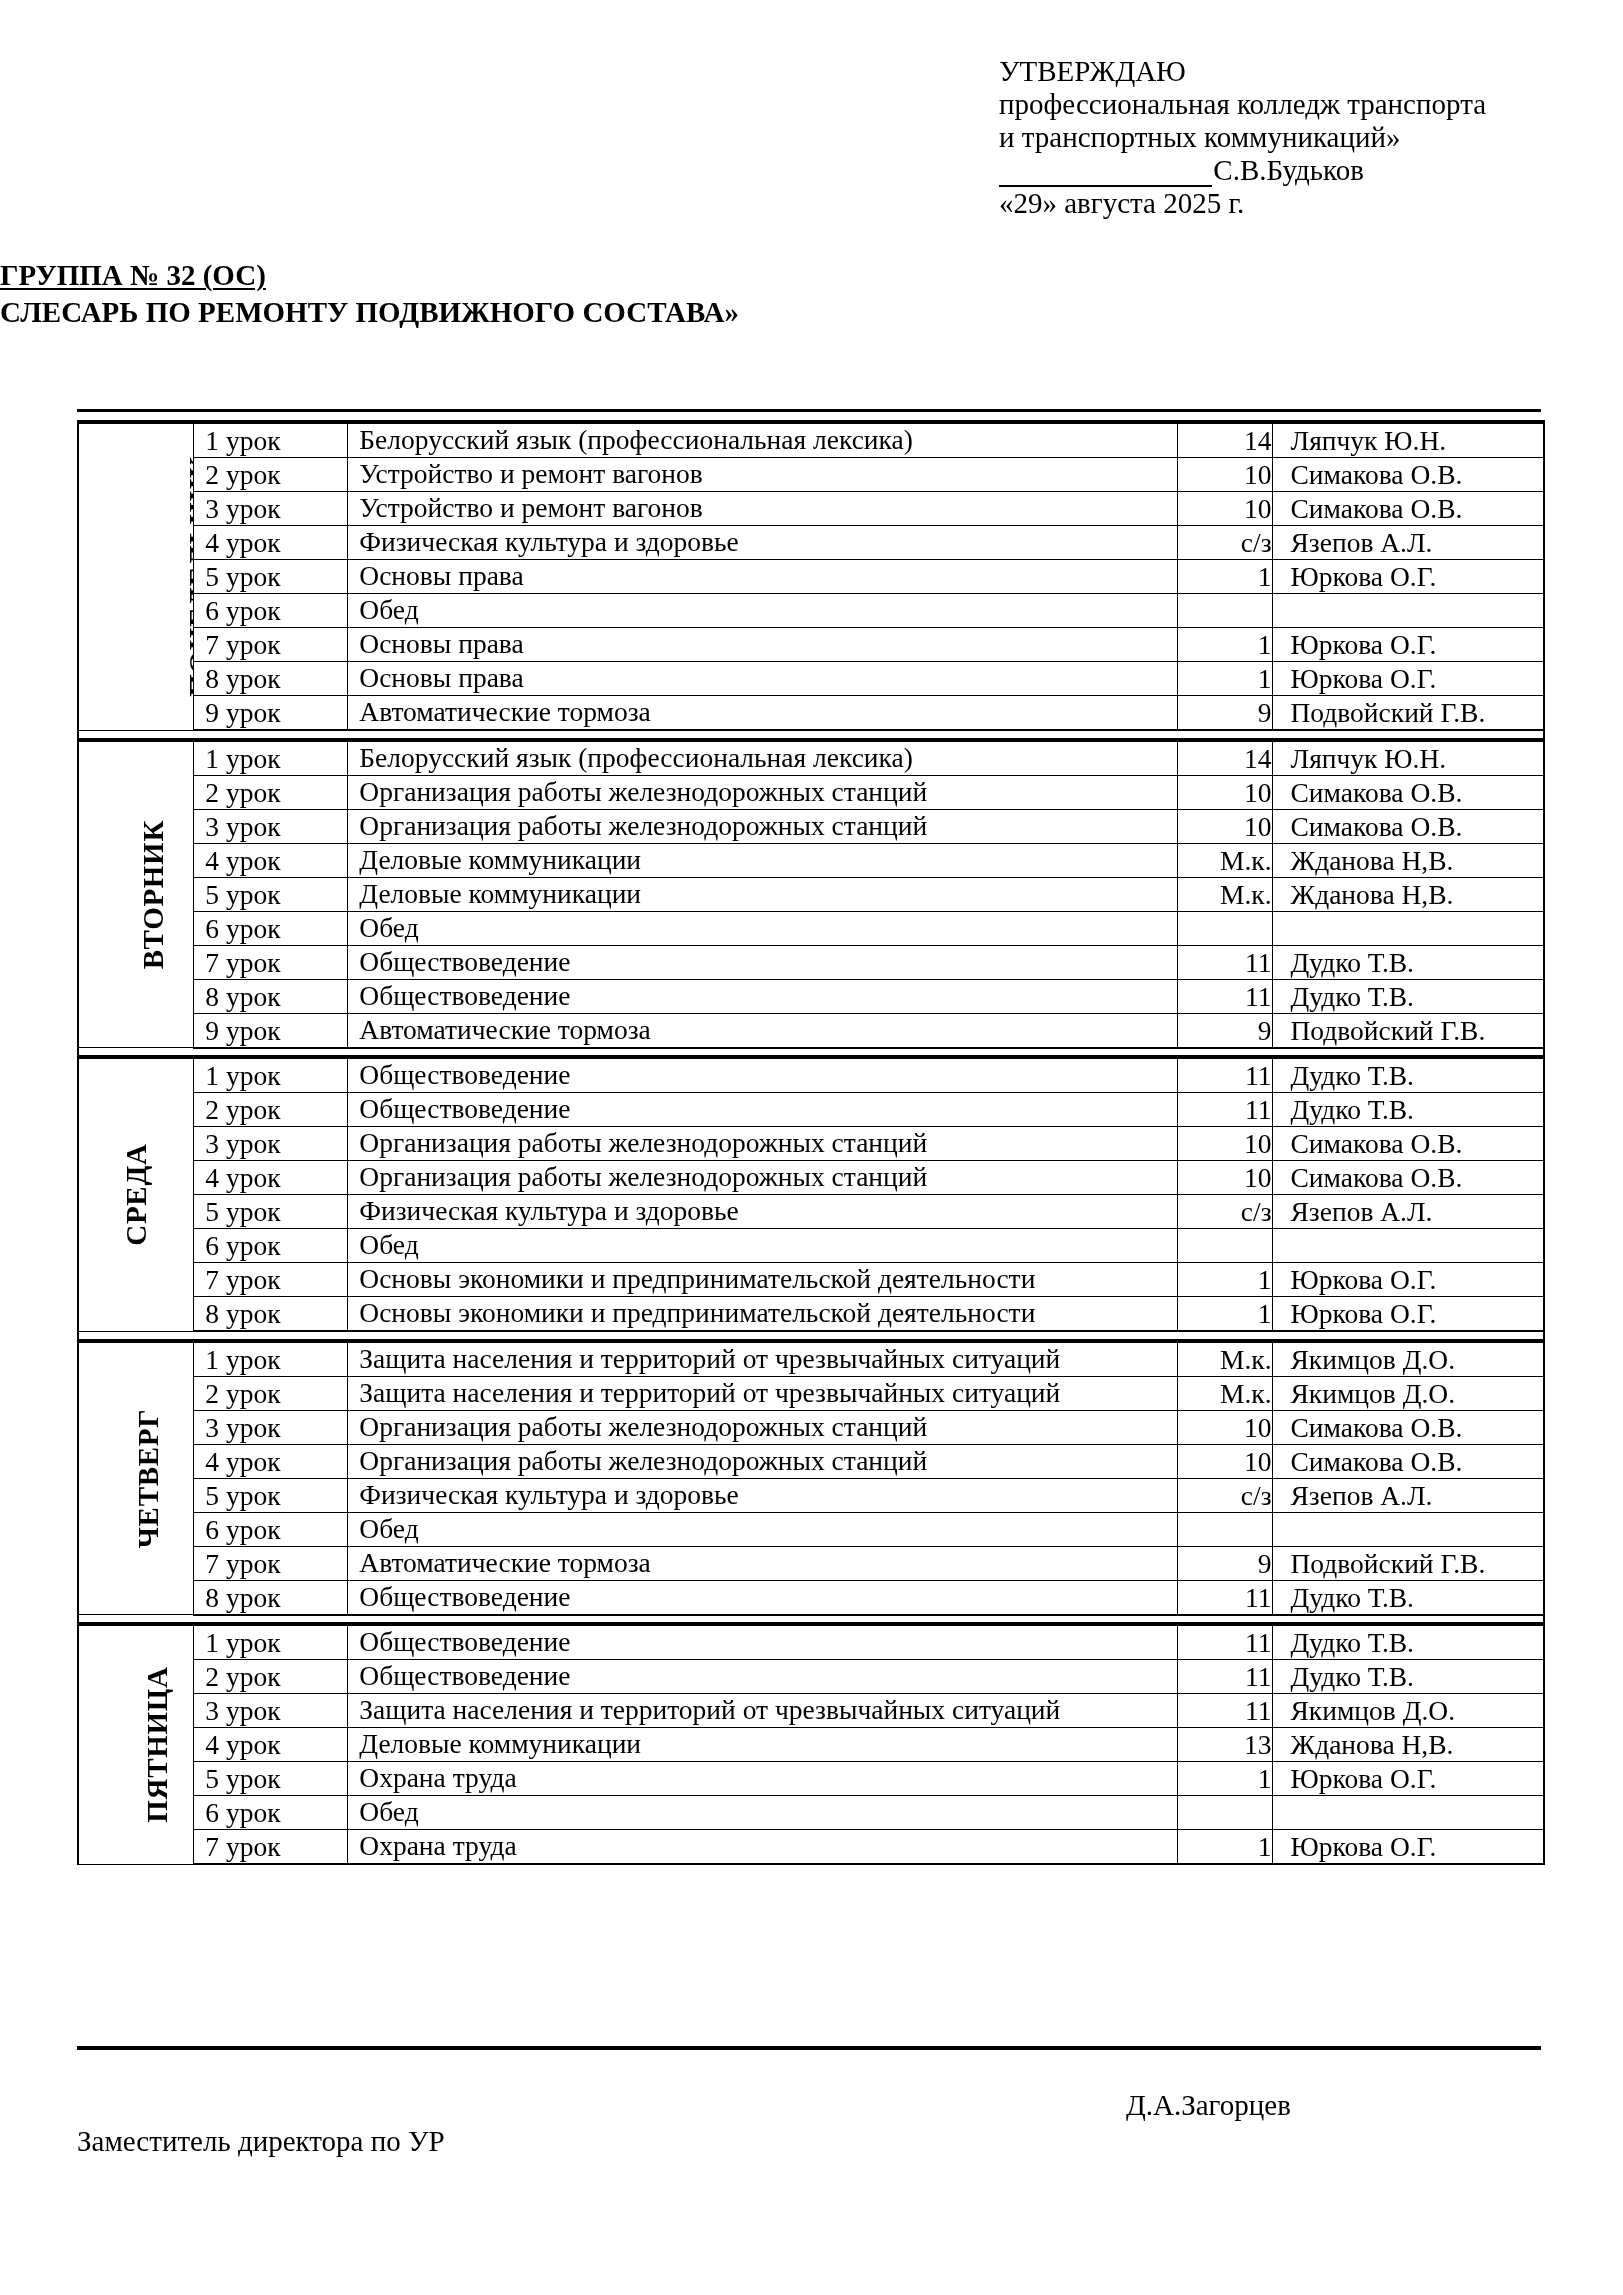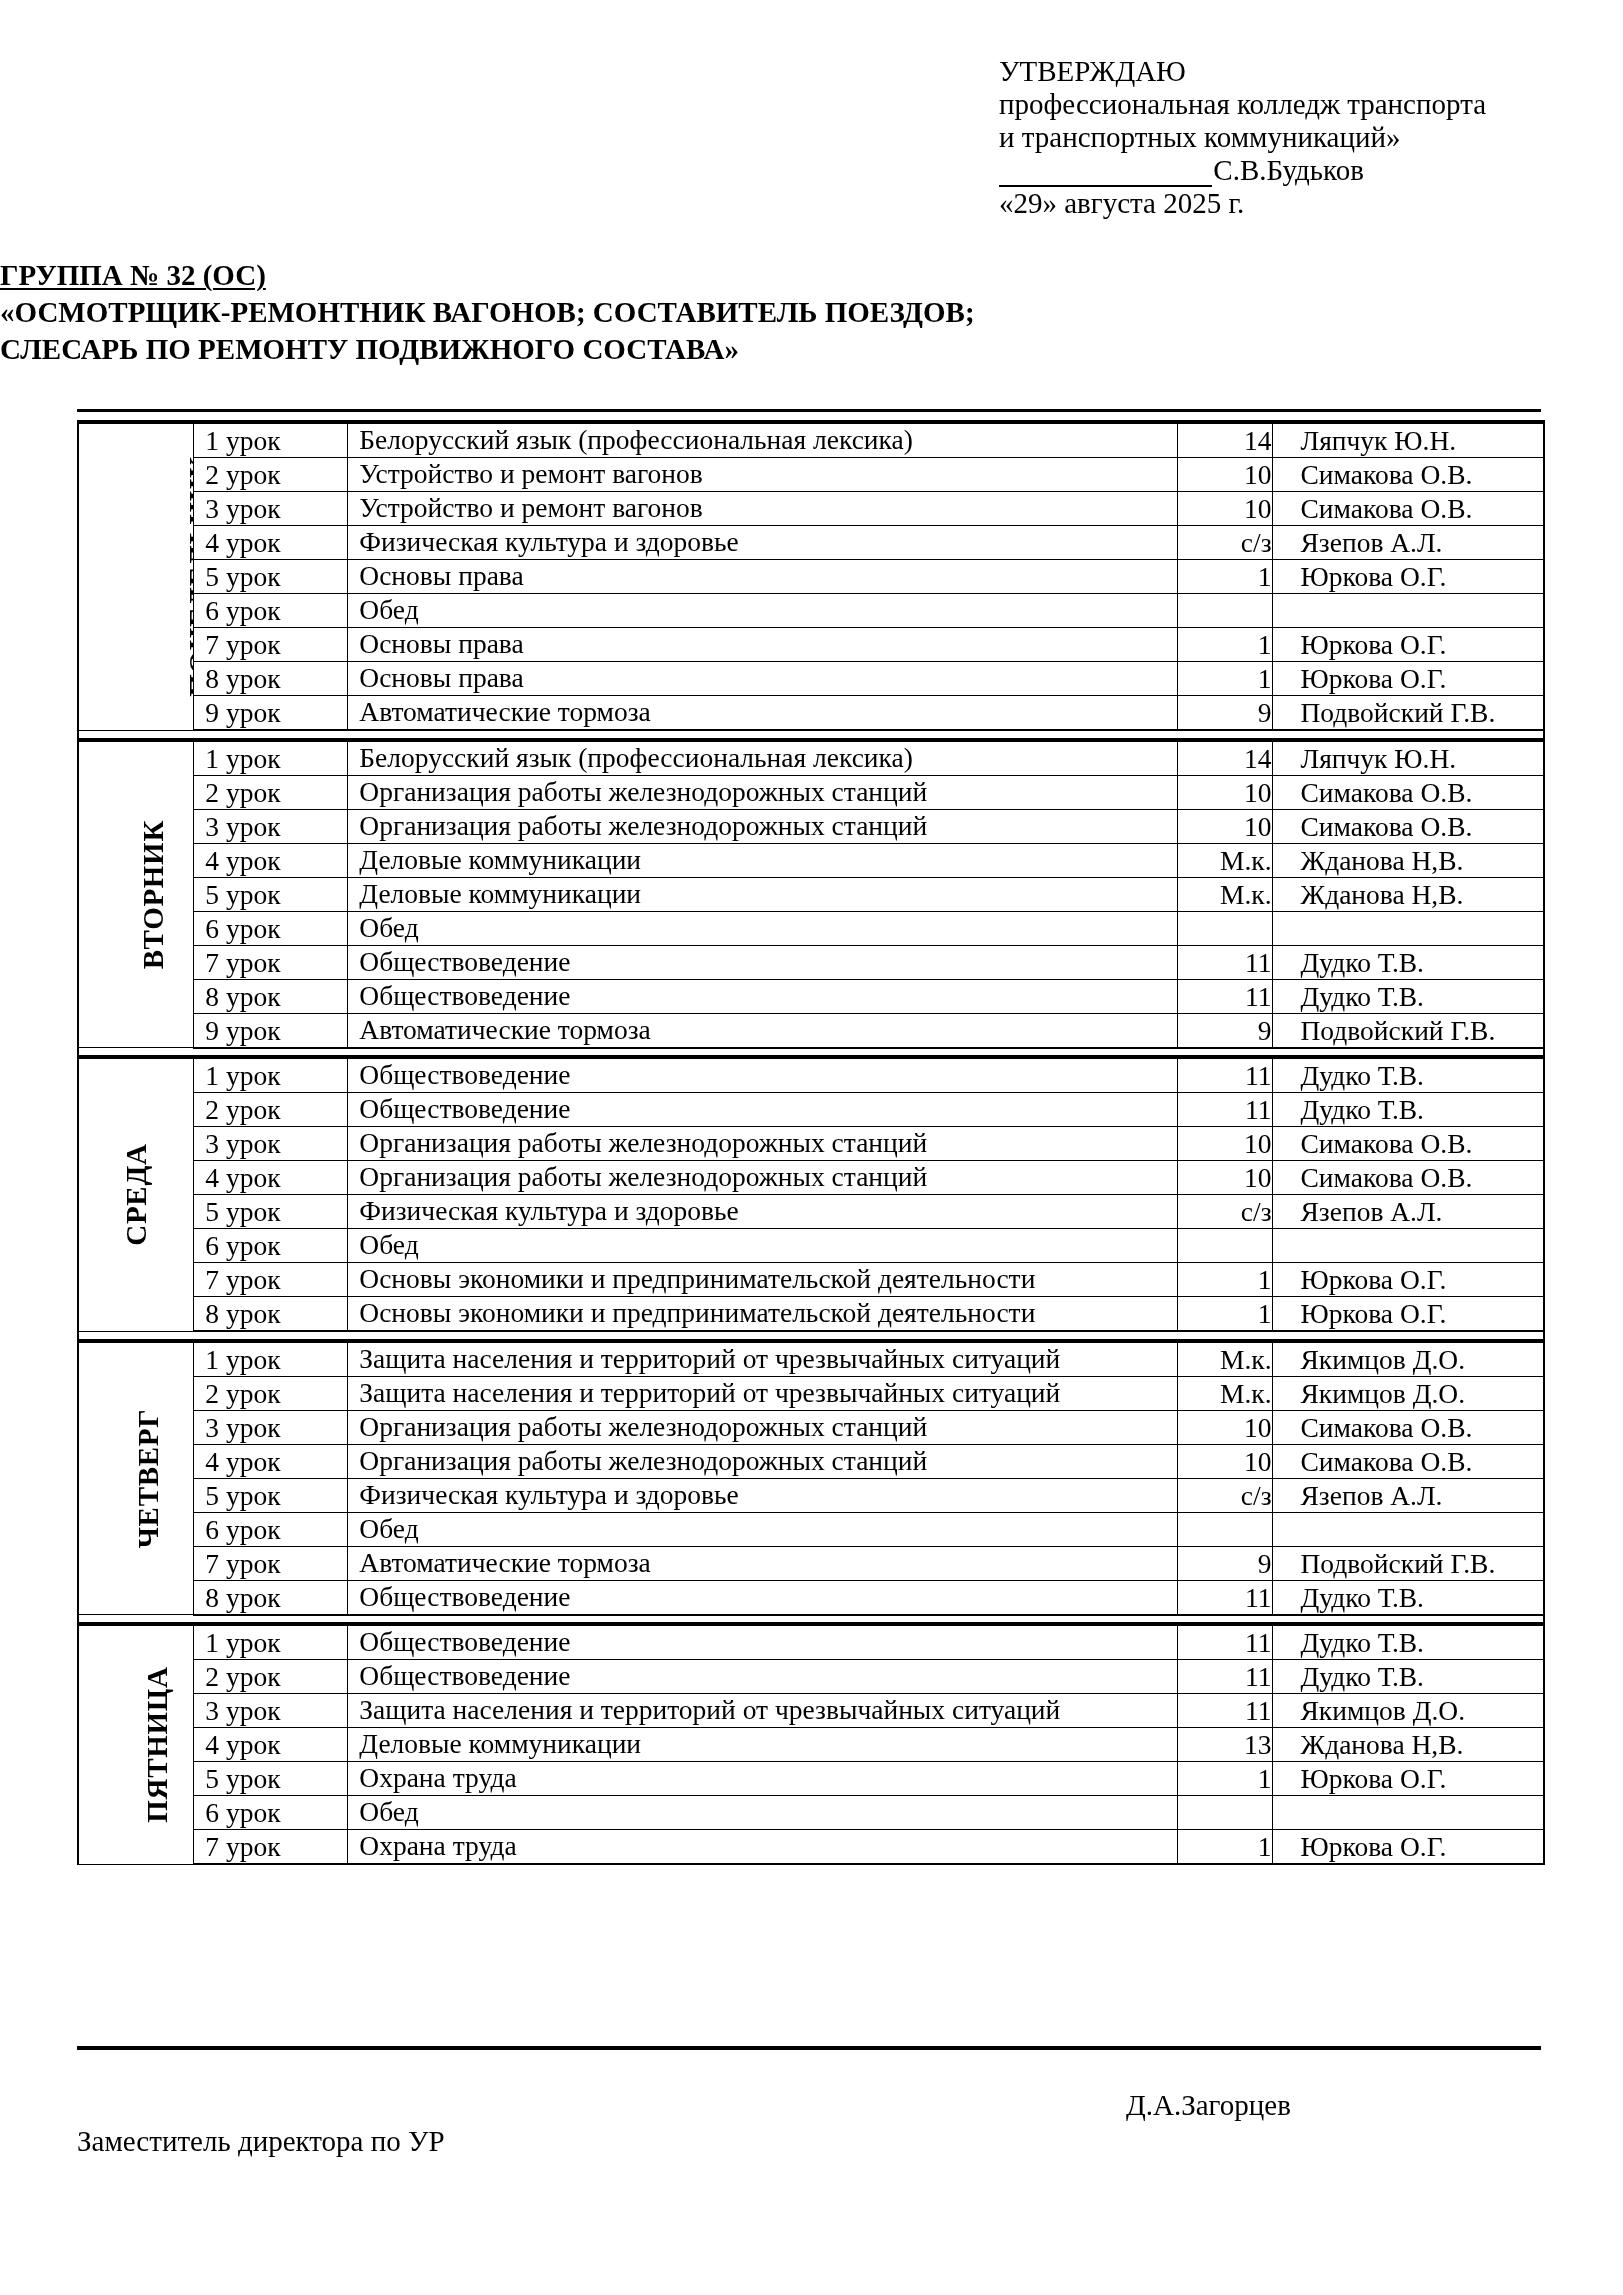--- a/index.html
+++ b/index.html
@@ -16,21 +16,21 @@
                 table-layout:fixed; font-size:27.5px; }
   table.sched col.c-day { width:115px; }
   table.sched col.c-les { width:154px; }
   table.sched col.c-sub { width:830px; }
   table.sched col.c-room { width:95px; }
   table.sched col.c-tch { width:272px; }
   table.sched td { border:1.3px solid #000; padding:0 0 0 11.8px; line-height:33px; height:33px;
                    vertical-align:top; white-space:nowrap; overflow:hidden; }
   table.sched td.sub { white-space:normal; line-height:32px; padding-right:6.5px; }
   table.sched td.room { text-align:right; padding:0; }
-  table.sched td.tch { padding-left:28px; }
+  table.sched td.tch { padding-left:18px; }
   table.sched td.day { padding:0; vertical-align:middle; text-align:center; border-left:2px solid #000; }
   .day-label { display:inline-block; transform:rotate(-90deg); font-weight:bold; font-size:29px;
                letter-spacing:0.7px; white-space:nowrap; }
   tr.first td { border-top:4.6px solid #000; }
   tr.last td { border-bottom:2.6px solid #000; }
   tr.gap td { height:6.5px; line-height:6.5px; padding:0; border-left:2px solid #000; border-right:1.3px solid #000; border-top:none; border-bottom:none; }
   table.sched td:last-child { border-right:2px solid #000; }
   .bottom-rule { position:absolute; left:77px; width:1464px; top:2046px; height:3.9px; background:#000; }
   .footer-left { position:absolute; left:77px; top:2089px; font-size:29px; white-space:nowrap;margin-top:36px; }
   .footer-right { position:absolute; left:1126px; top:2089px; font-size:29px; white-space:nowrap; }
@@ -41,21 +41,20 @@
 <div class="approve">
   <div>УТВЕРЖДАЮ</div>
   <div>профессиональная колледж транспорта</div>
   <div>и транспортных коммуникаций»</div>
   <div><span class="sign-line"></span><span>С.В.Будьков</span></div>
   <div>«29» августа 2025 г.</div>
 </div>
 
 <div class="title-block">
   <div><span class="group">ГРУППА  № 32 (ОС)</span></div>
-  <div>«ОСМОТРЩИК-РЕМОНТНИК ВАГОНОВ; СОСТАВИТЕЛЬ ПОЕЗДОВ;</div>
   <div>СЛЕСАРЬ ПО РЕМОНТУ ПОДВИЖНОГО СОСТАВА»</div>
 </div>
 
 <div class="top-rule"></div>
 
 <table class="sched">
   <colgroup>
       <col class="c-day">
       <col class="c-les">
       <col class="c-sub">

